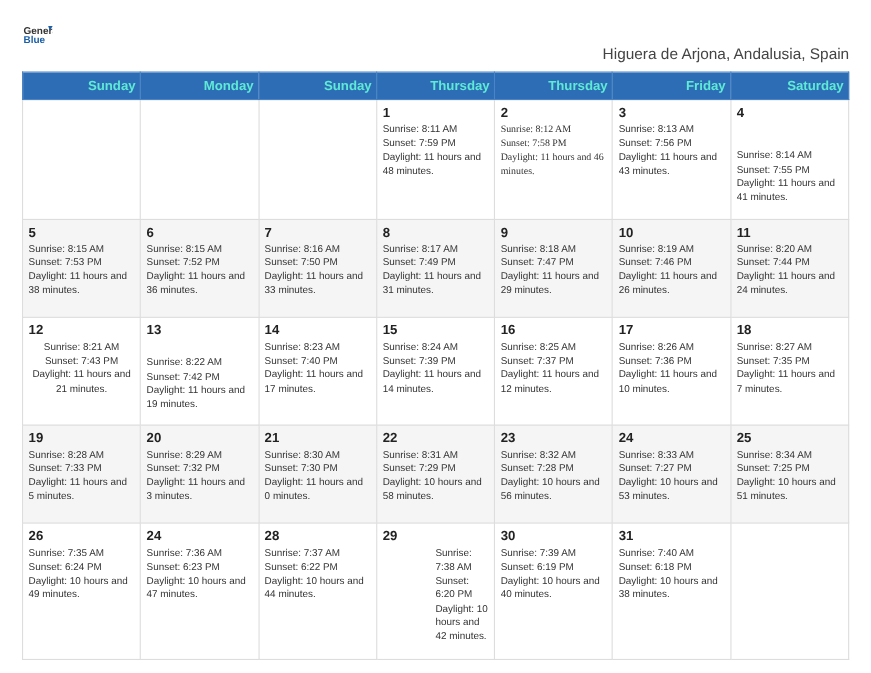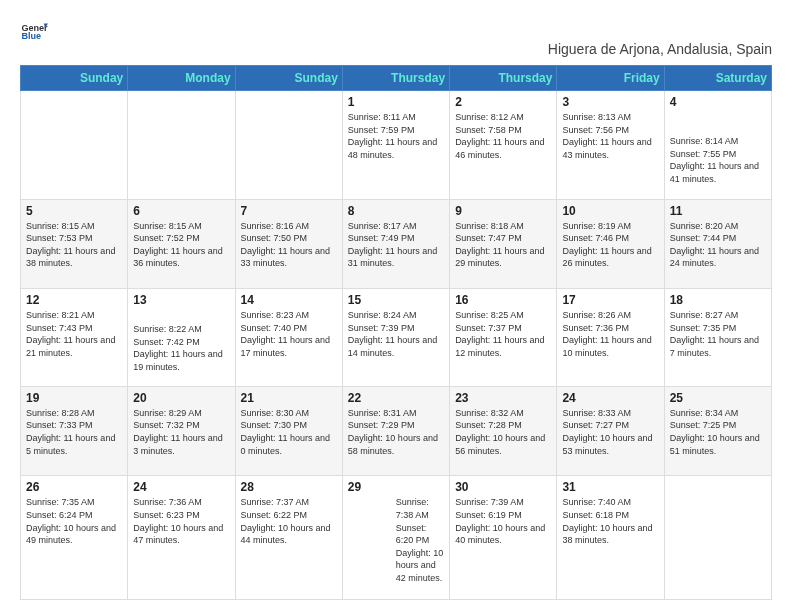--- a/index.html
+++ b/index.html
@@ -126,21 +126,21 @@
           <td class="empty-cell"></td>
           <td class="empty-cell"></td>
           <td>
             <span class="day-number">1</span>
             <div class="day-info" style="white-space: pre-line;">Sunrise: 8:11 AM
 Sunset: 7:59 PM
 Daylight: 11 hours and 48 minutes.</div>
           </td>
           <td>
             <span class="day-number">2</span>
-            <div class="day-info" style="white-space: pre-line;">Sunrise: 8:12 AM
+            <div class="day-info" style="white-space: pre-line; font-family: Liberation Serif, serif;">Sunrise: 8:12 AM
 Sunset: 7:58 PM
 Daylight: 11 hours and 46 minutes.</div>
           </td>
           <td>
             <span class="day-number">3</span>
             <div class="day-info" style="white-space: pre-line;">Sunrise: 8:13 AM
 Sunset: 7:56 PM
 Daylight: 11 hours and 43 minutes.</div>
           </td>
           <td>
@@ -190,21 +190,21 @@
           <td>
             <span class="day-number">11</span>
             <div class="day-info" style="white-space: pre-line;">Sunrise: 8:20 AM
 Sunset: 7:44 PM
 Daylight: 11 hours and 24 minutes.</div>
           </td>
         </tr>
         <tr>
           <td>
             <span class="day-number">12</span>
-            <div class="day-info" style="white-space: pre-line;">Sunrise: 8:21 AM
+            <div class="day-info" style="white-space: pre-line; text-align: center;">Sunrise: 8:21 AM
 Sunset: 7:43 PM
 Daylight: 11 hours and 21 minutes.</div>
           </td>
           <td>
             <span class="day-number">13</span>
             <div class="day-info" style="white-space: pre-line; margin-top: 16px;">Sunrise: 8:22 AM
 Sunset: 7:42 PM
 Daylight: 11 hours and 19 minutes.</div>
           </td>
           <td>

